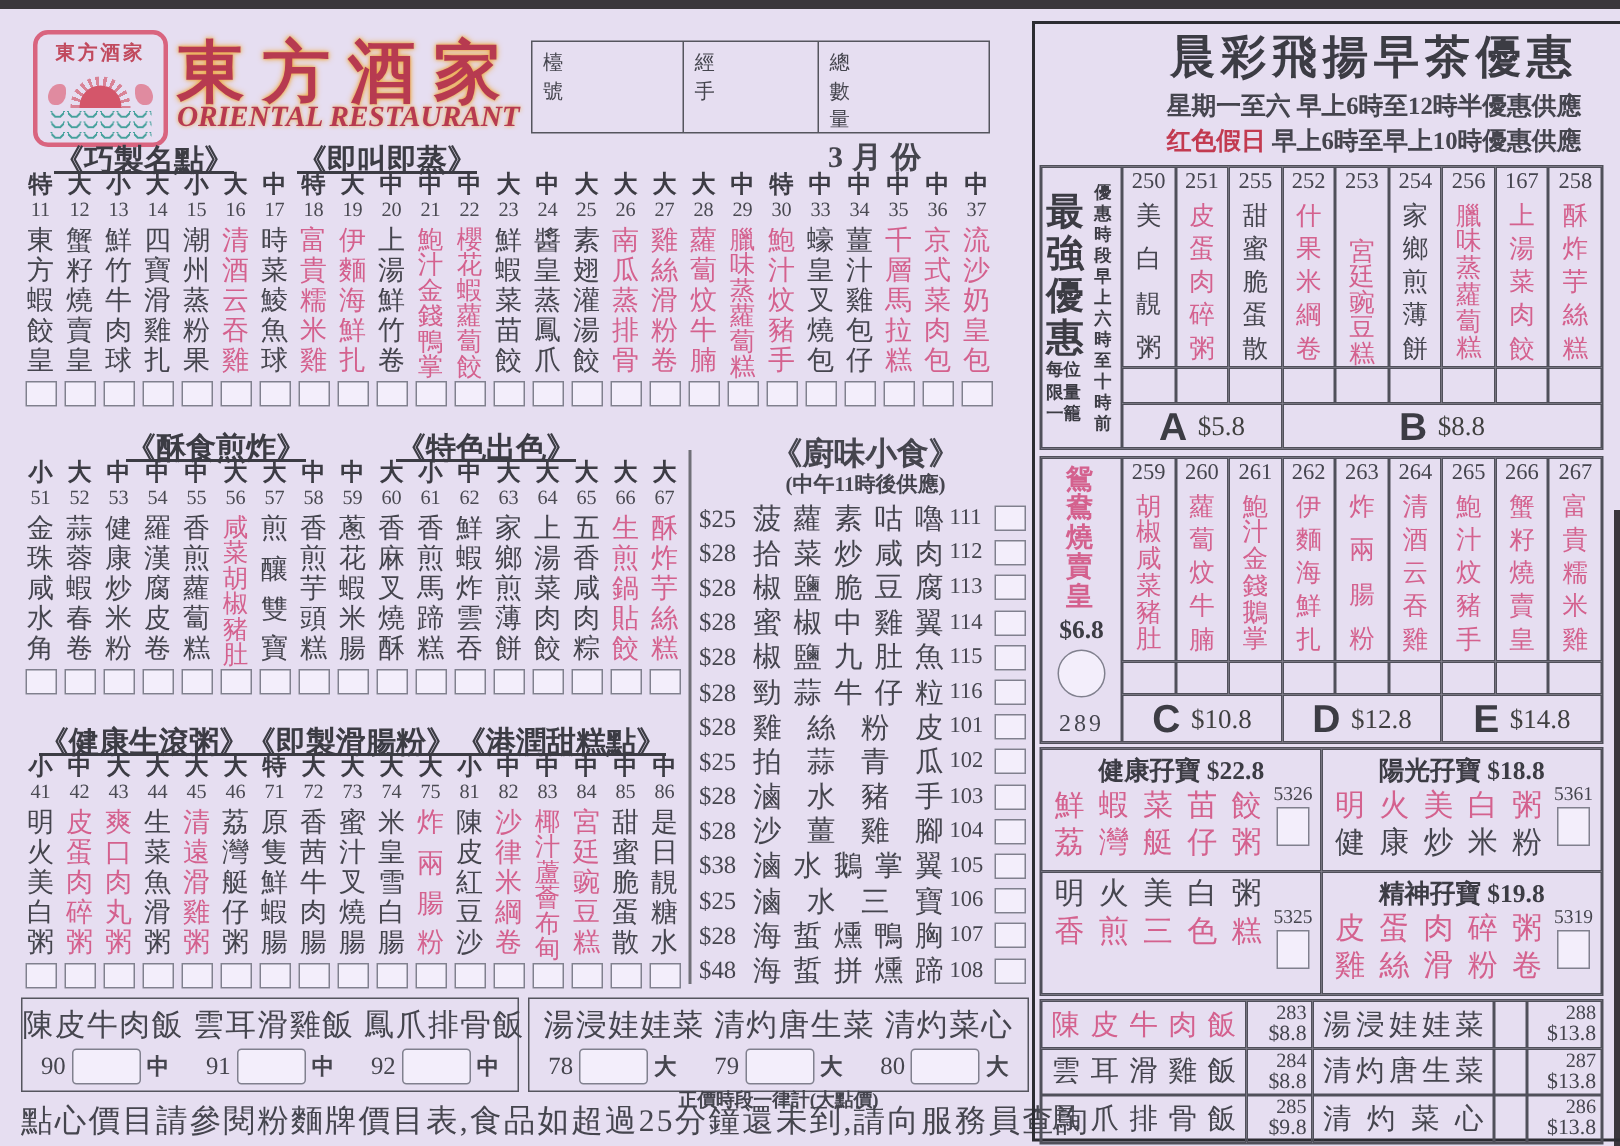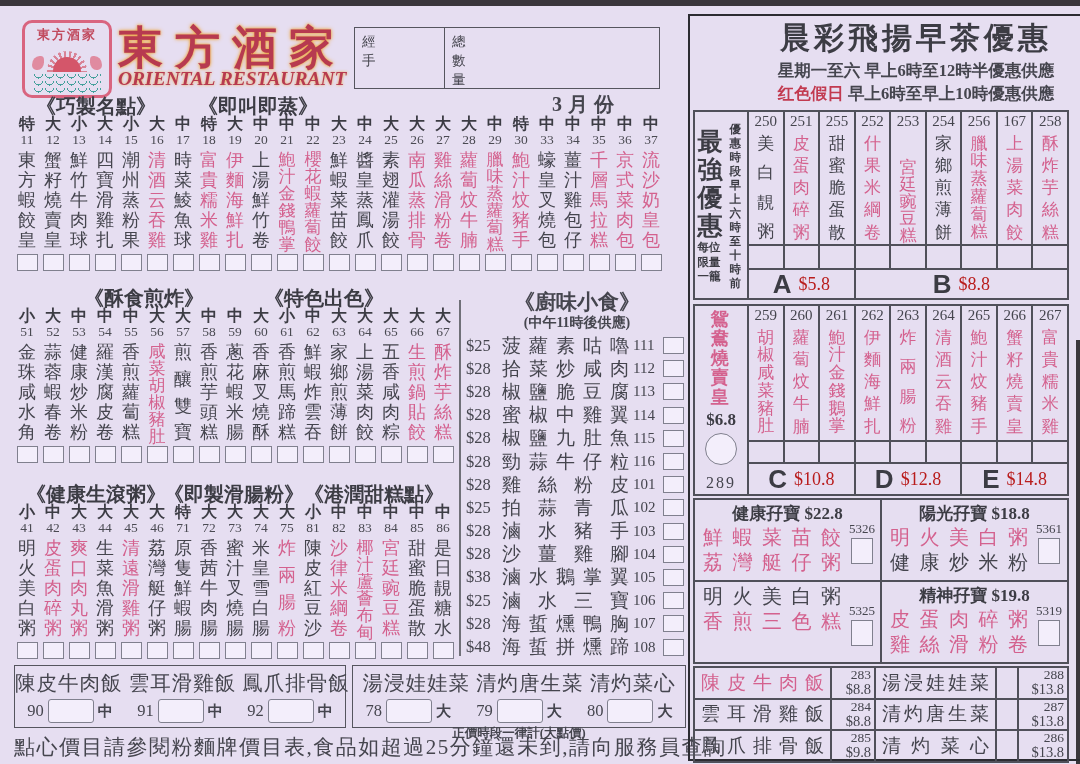--- a/index.html
+++ b/index.html
@@ -26,21 +26,21 @@
   .title-cn{left:118px;top:18px;width:238px;font-size:45px;font-weight:bold;color:#b73a50;
             letter-spacing:12px;white-space:nowrap;text-shadow:0 0 4px #eda843,0 0 2px #eda843;}
   .title-en{left:118px;top:68px;width:240px;font-size:19.5px;font-weight:bold;font-style:italic;color:#b73a50;
             letter-spacing:0px;text-shadow:0 0 3px #eda843;white-space:nowrap;}
   .form-box{left:354px;top:27px;width:304px;height:60px;border:1.5px solid #55555e;display:flex;}
   .form-cell{border-right:1.5px solid #55555e;box-sizing:border-box;padding:5px 0 0 7px;}
   .form-cell:last-child{border-right:none;}
   .form-label{width:1.15em;font-size:13.5px;line-height:1.4;color:#45454e;}
   .month{left:552px;top:91px;font-size:20px;font-weight:bold;letter-spacing:6px;}
   
-  .sec-h{position:absolute;font-size:20px;font-weight:bold;color:#3c3c44;white-space:nowrap;}
+  .sec-h{position:absolute;font-size:20px;font-weight:bold;color:#3c3c44;white-space:nowrap;text-decoration:underline;}
   
   .band{position:absolute;display:flex;justify-content:space-between;}
   .vcol{display:flex;flex-direction:column;align-items:center;width:26px;}
   .vsize{font-size:16px;font-weight:bold;color:#3c3c44;line-height:1;}
   .vnum{font-size:13.5px;color:#4a4a52;line-height:1.2;}
   .vname{display:flex;flex-direction:column;align-items:center;justify-content:space-between;margin-top:3px;}
   .cb{width:21px;height:17px;background:#f3eefb;border:1.6px solid #80808e;box-sizing:border-box;}
   .vcol .cb{margin-top:5px;}
   
   .k-title{left:492px;top:288px;width:170px;text-align:center;font-size:21px;font-weight:bold;}
@@ -73,21 +73,21 @@
   .side-big{width:1.2em;font-size:25px;font-weight:bold;line-height:1.12;color:#3c3c44;}
   .side-big .small-after{font-size:11.5px;font-weight:bold;line-height:1.25;display:block;}
   .side-small{width:1.3em;font-size:11.5px;font-weight:bold;line-height:1.22;color:#3c3c44;}
   .side2{justify-content:flex-start;padding-top:4px;gap:3px;}
   .v1em{width:1.15em;line-height:1.08;}
   .sp-price{font-size:17px;font-weight:bold;color:#3c3c44;}
   .circle{width:30px;height:30px;border:1.5px solid #80808e;border-radius:50%;background:#f3eefb;}
   .sp-num{font-size:16px;letter-spacing:2px;margin-top:auto;margin-bottom:2px;}
   .gprice{flex-direction:row;align-items:center;justify-content:center;gap:7px;}
   .gprice .lt{font-size:26px;font-weight:bold;font-family:"Liberation Sans",sans-serif;color:#3c3c44;}
-  .gprice .pr{font-size:18px;color:#b91c1c;}
+  .gprice .pr{font-size:18px;color:#404040;}
   
   .combo-grid{position:absolute;left:3px;width:374px;display:grid;grid-template-columns:1fr 1fr;grid-template-rows:82px 82px;border:1px solid #50505a;}
   .combo{border:1px solid #50505a;box-sizing:border-box;position:relative;padding:2px 4px;}
   .combo .ct{text-align:center;font-size:17px;font-weight:bold;color:#3c3c44;white-space:nowrap;}
   .combo .cline{display:flex;justify-content:space-between;width:138px;font-size:20px;line-height:1.25;margin-left:4px;}
   .combo .code{position:absolute;right:5px;top:21px;font-size:13px;color:#45454e;}
   .combo .cb{position:absolute;right:7px;top:38px;width:22px;height:26px;}
   
   .pbot{position:absolute;left:3px;width:374px;display:grid;grid-template-columns:137px 44px 1fr 22px 50px;grid-auto-rows:31.5px;border:1px solid #50505a;}
   .pbot .gcell{flex-direction:row;}
@@ -110,20 +110,23 @@
         <div class="sun-core"></div>
       <div class="fish-l"></div>
       <div class="fish-r"></div>
     </div>
     <div class="logo-waves"></div>
   </div>
   <div class="abs title-cn">東方酒家</div>
   <div class="abs title-en">ORIENTAL RESTAURANT</div>
 
   <div class="abs form-box">
+    <div class="form-cell" style="width:101px;">
+      <div class="form-label">檯號</div>
+    </div>
     <div class="form-cell" style="width:90px;">
       <div class="form-label">經手</div>
     </div>
     <div class="form-cell" style="width:113px;">
       <div class="form-label">總數量</div>
     </div>
   </div>
   <div class="abs month">3月份</div>
 
   <div class="sec-h" style="left:36px;top:93px;">《巧製名點》</div>

